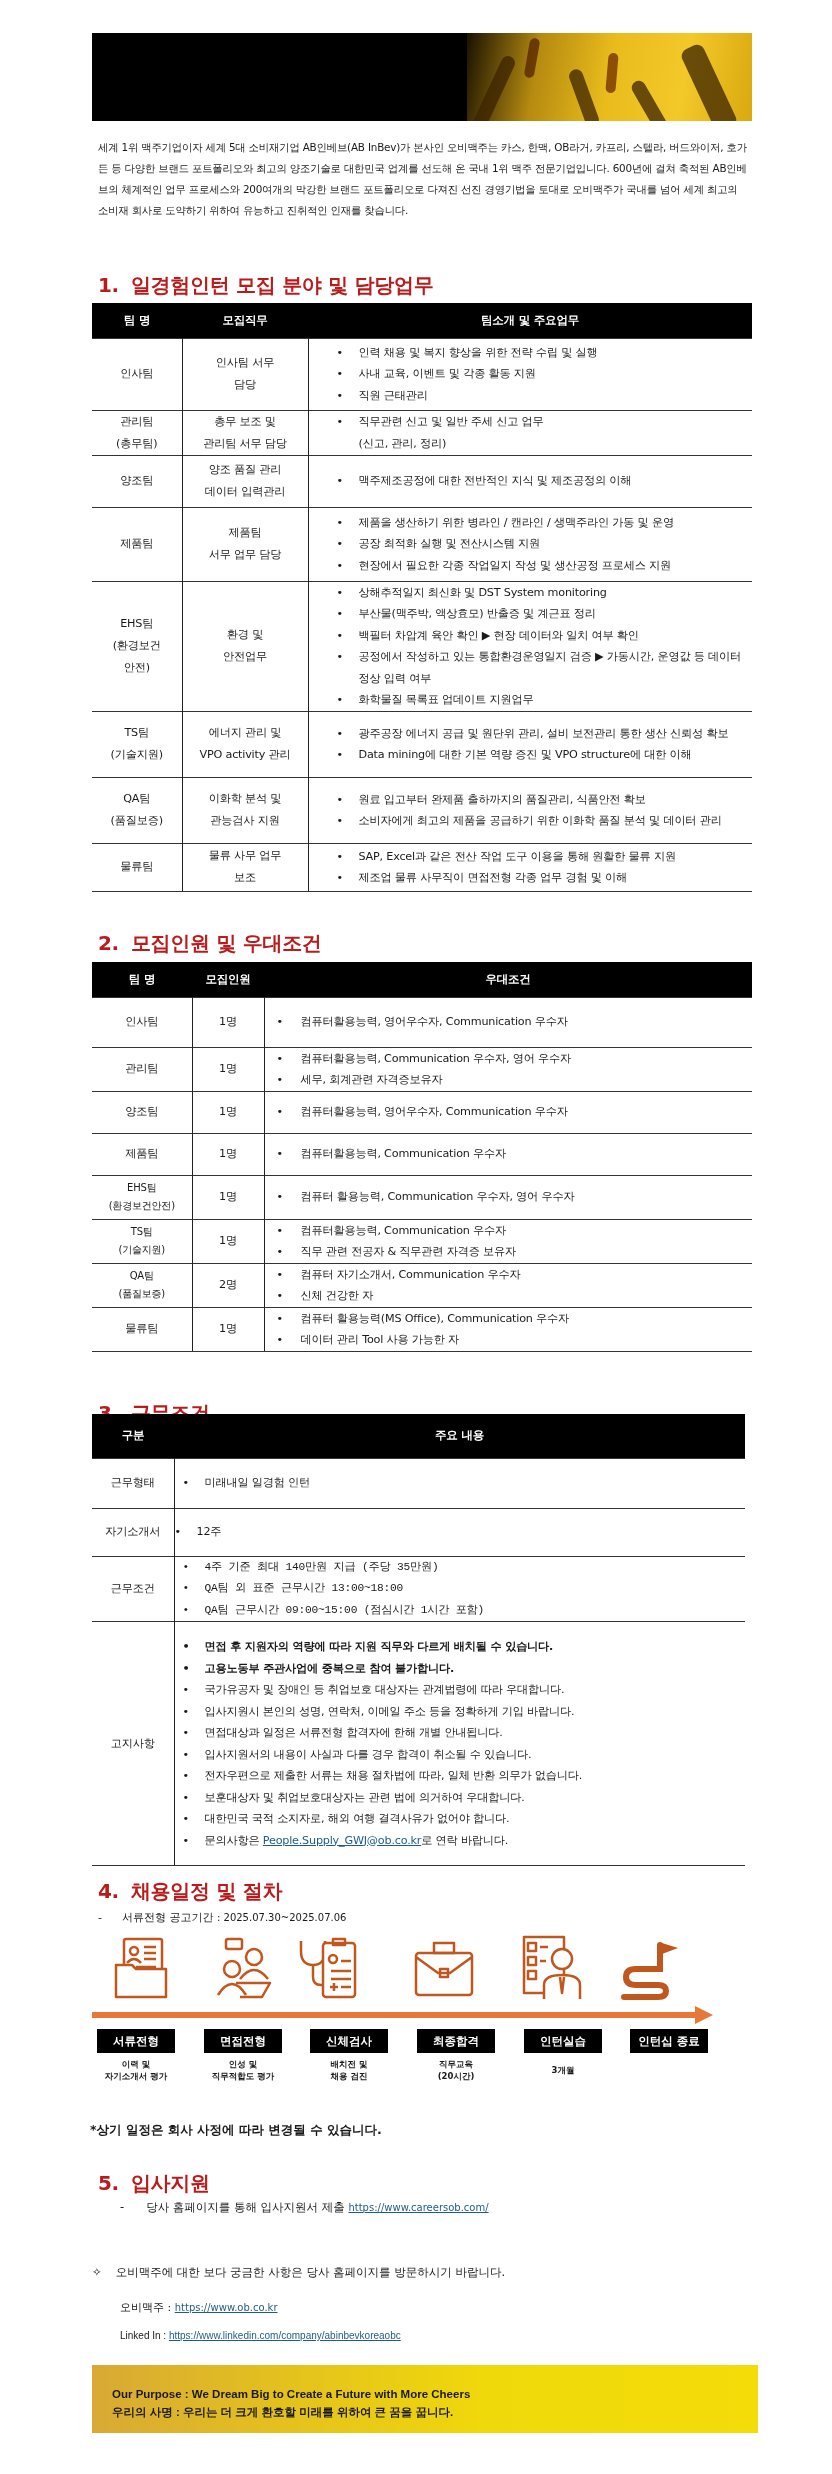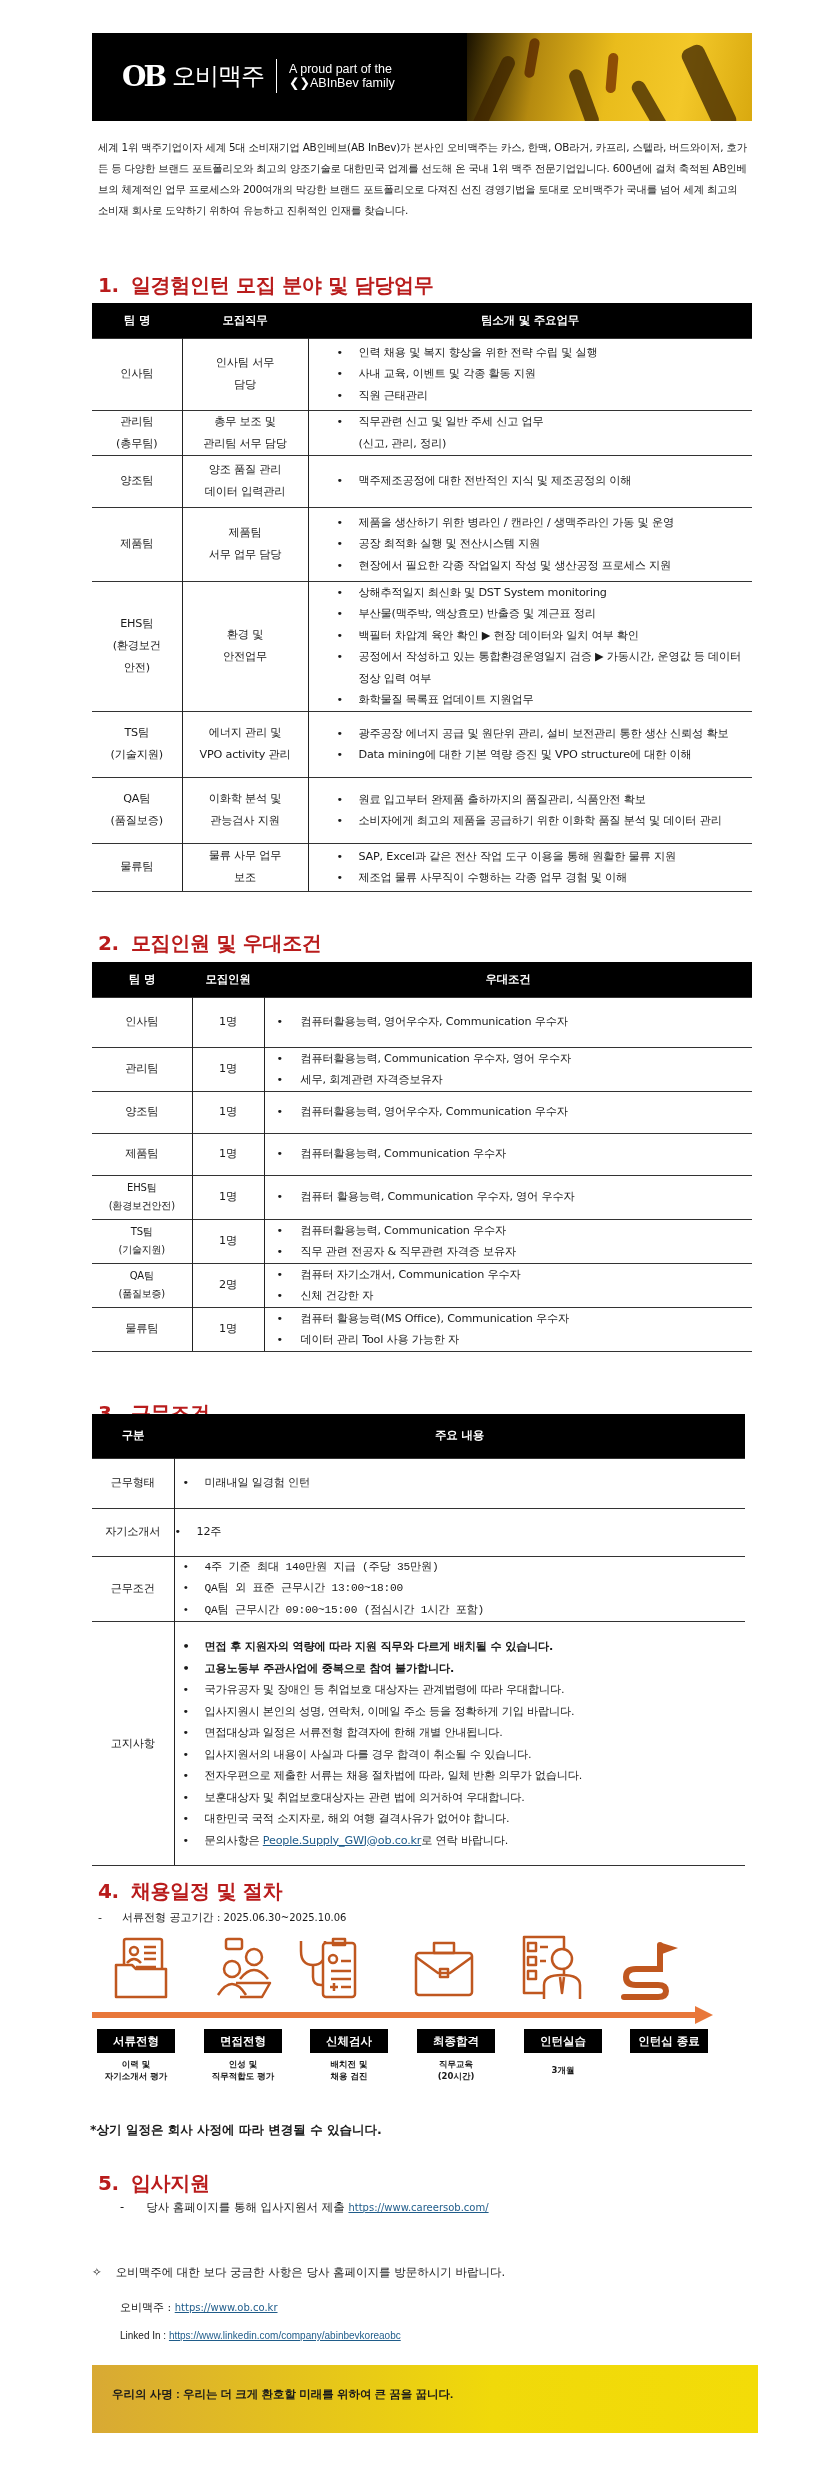--- a/index.html
+++ b/index.html
@@ -60,29 +60,20 @@
 
 <div class="banner">
   <div class="banner-photo">
     <div class="arm" style="left:20px;top:20px;width:14px;height:80px;transform:rotate(25deg);"></div>
     <div class="arm" style="left:60px;top:5px;width:10px;height:40px;transform:rotate(10deg);background:rgba(90,40,0,0.8);"></div>
     <div class="arm" style="left:110px;top:35px;width:14px;height:60px;transform:rotate(-20deg);"></div>
     <div class="arm" style="left:140px;top:20px;width:10px;height:40px;transform:rotate(5deg);background:rgba(120,50,0,0.8);"></div>
     <div class="arm" style="left:175px;top:45px;width:14px;height:55px;transform:rotate(-30deg);"></div>
     <div class="arm" style="left:230px;top:10px;width:24px;height:90px;transform:rotate(-25deg);"></div>
   </div>
-  <div class="logo">
-    <span class="logo-ob">OB</span>
-    <span class="logo-kr">오비맥주</span>
-    <span class="logo-sep"></span>
-    <span class="logo-tag">
-      <span>A proud part of the</span><br>
-      <span>❮❯</span><span>ABInBev family</span>
-    </span>
-  </div>
 </div>
 
 <p class="intro">세계 1위 맥주기업이자 세계 5대 소비재기업 AB인베브(AB InBev)가 본사인 오비맥주는 카스, 한맥, OB라거, 카프리, 스텔라, 버드와이저, 호가든 등 다양한 브랜드 포트폴리오와 최고의 양조기술로 대한민국 업계를 선도해 온 국내 1위 맥주 전문기업입니다. 600년에 걸쳐 축적된 AB인베브의 체계적인 업무 프로세스와 200여개의 막강한 브랜드 포트폴리오로 다져진 선진 경영기법을 토대로 오비맥주가 국내를 넘어 세계 최고의 소비재 회사로 도약하기 위하여 유능하고 진취적인 인재를 찾습니다.</p>
 
 <div class="section-title" style="top:272px;">
   <span class="num">1.</span><span>일경험인턴 모집 분야 및 담당업무</span>
 </div>
 <table id="t1" style="left:92px; top:303px; width:660px;">
   <thead>
       <tr style="height:35px;">
@@ -171,21 +162,21 @@
           </ul>
 
     </td>
   </tr>
   <tr style="height:48px;">
     <td class="c">물류팀</td>
     <td class="c">물류 사무 업무<br>보조</td>
     <td class="d">
       <ul class="bl">
             <li>SAP, Excel과 같은 전산 작업 도구 이용을 통해 원활한 물류 지원</li>
-            <li>제조업 물류 사무직이 수행하는 각종 업무 경험 및 이해</li>
+            <li>제조업 물류 사무직이 면접전형 각종 업무 경험 및 이해</li>
           </ul>
 
     </td>
   </tr>
     </tbody>
 </table>
 
 <div class="section-title" style="top:930px;">
   <span class="num">2.</span><span>모집인원 및 우대조건</span>
 </div>
@@ -331,21 +322,21 @@
           </ul>
         </td>
   </tr>
     </tbody>
 </table>
 
 <div class="section-title" style="top:1878px;">
   <span class="num">4.</span><span>채용일정 및 절차</span>
 </div>
 <div style="position:absolute;left:98px;top:1910px;font-size:11px;">
-  <span style="margin-right:20px;">-</span><span>서류전형 공고기간</span> <span style="font-size:10px;">: 2025.06.30~2025.10.06</span>
+  <span style="margin-right:20px;">-</span><span>서류전형 공고기간</span> <span style="font-size:10px;">: 2025.07.30~2025.07.06</span>
 </div>
 
 <div class="process">
 
   <svg class="step-icon" style="left:20px;" viewBox="0 0 60 66" fill="none" stroke="#c0571f" stroke-width="2.5" stroke-linejoin="round">
     <rect x="12" y="4" width="38" height="40" rx="2"></rect>
       <circle cx="22" cy="16" r="4"></circle>
       <path d="M15 28 q7 -8 14 0"></path>
       <line x1="32" y1="12" x2="44" y2="12"></line>
       <line x1="32" y1="18" x2="44" y2="18"></line>
@@ -432,14 +423,15 @@
   <span class="diamond">✧</span><span>오비맥주에 대한 보다 궁금한 사항은 당사 홈페이지를 방문하시기 바랍니다.</span>
 </div>
 <div class="homepage">
   <span>오비맥주</span> : <a class="link" style="font-size:10px;">https://www.ob.co.kr</a>
 </div>
 <div class="linkedin">
   <span>Linked In</span> : <a class="link">https://www.linkedin.com/company/abinbevkoreaobc</a>
 </div>
 
 <div class="purpose">
+  <div>Our Purpose : We Dream Big to Create a Future with More Cheers</div>
   <div>우리의 사명 : 우리는 더 크게 환호할 미래를 위하여 큰 꿈을 꿉니다.</div>
 </div>
 
 </body></html>

